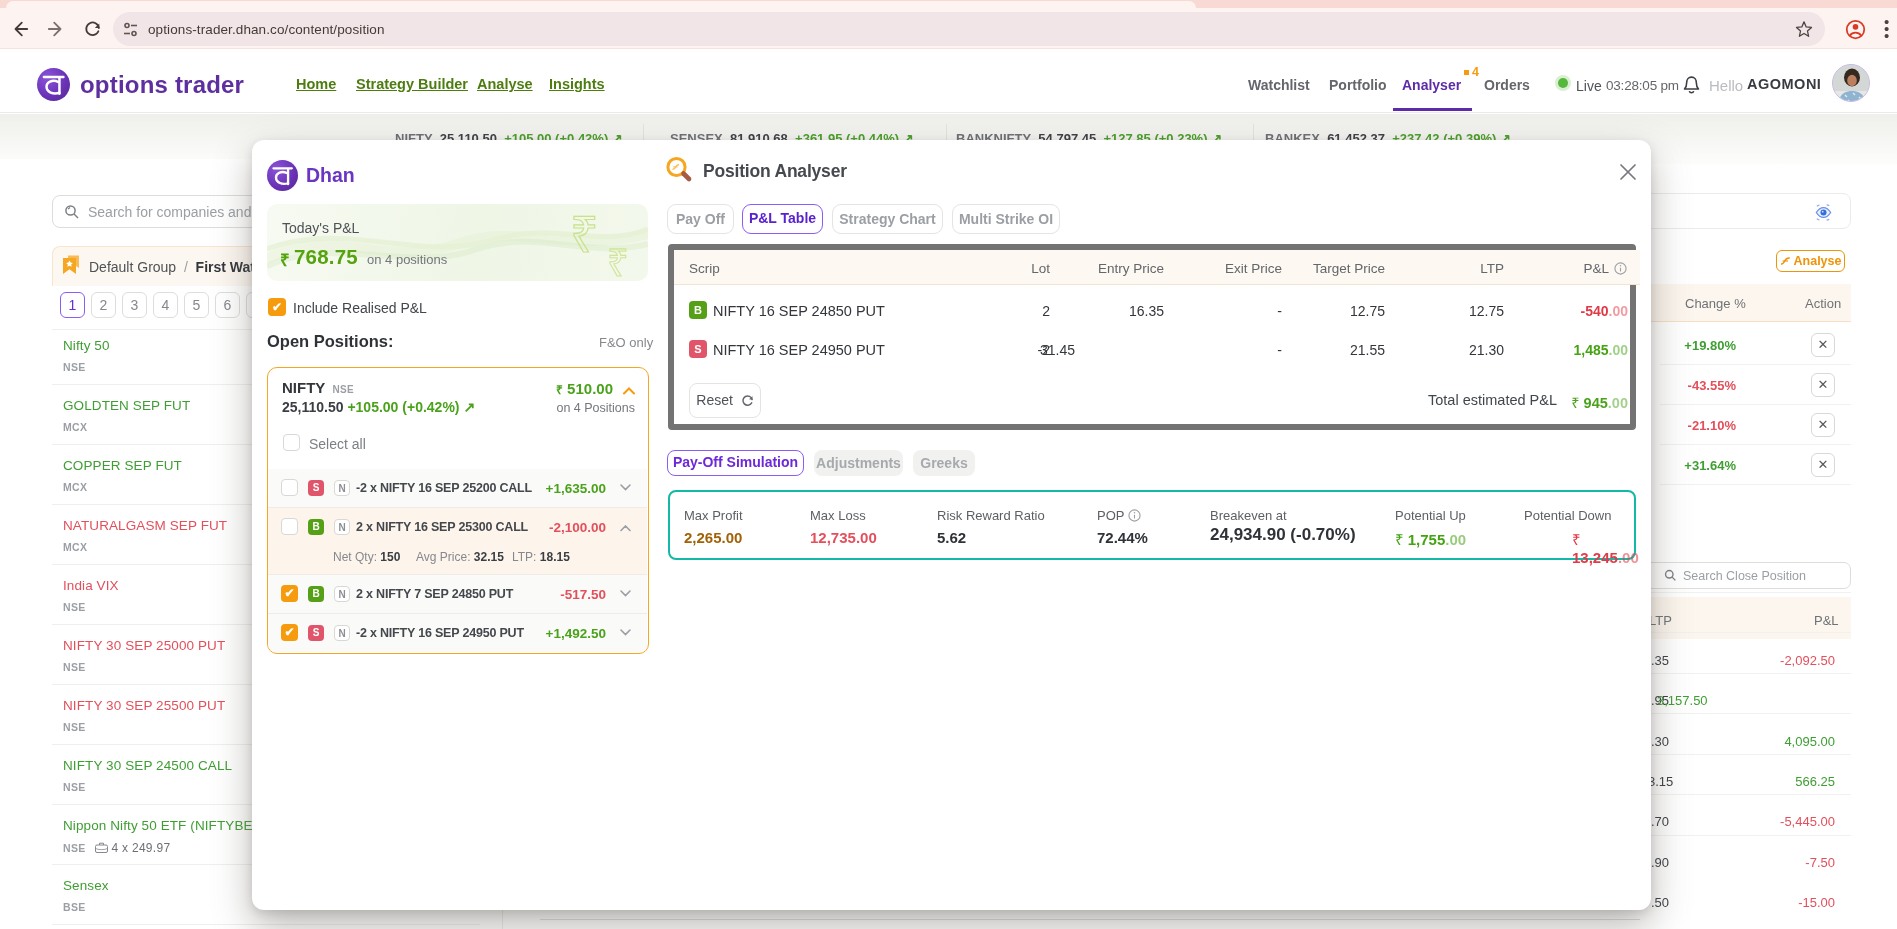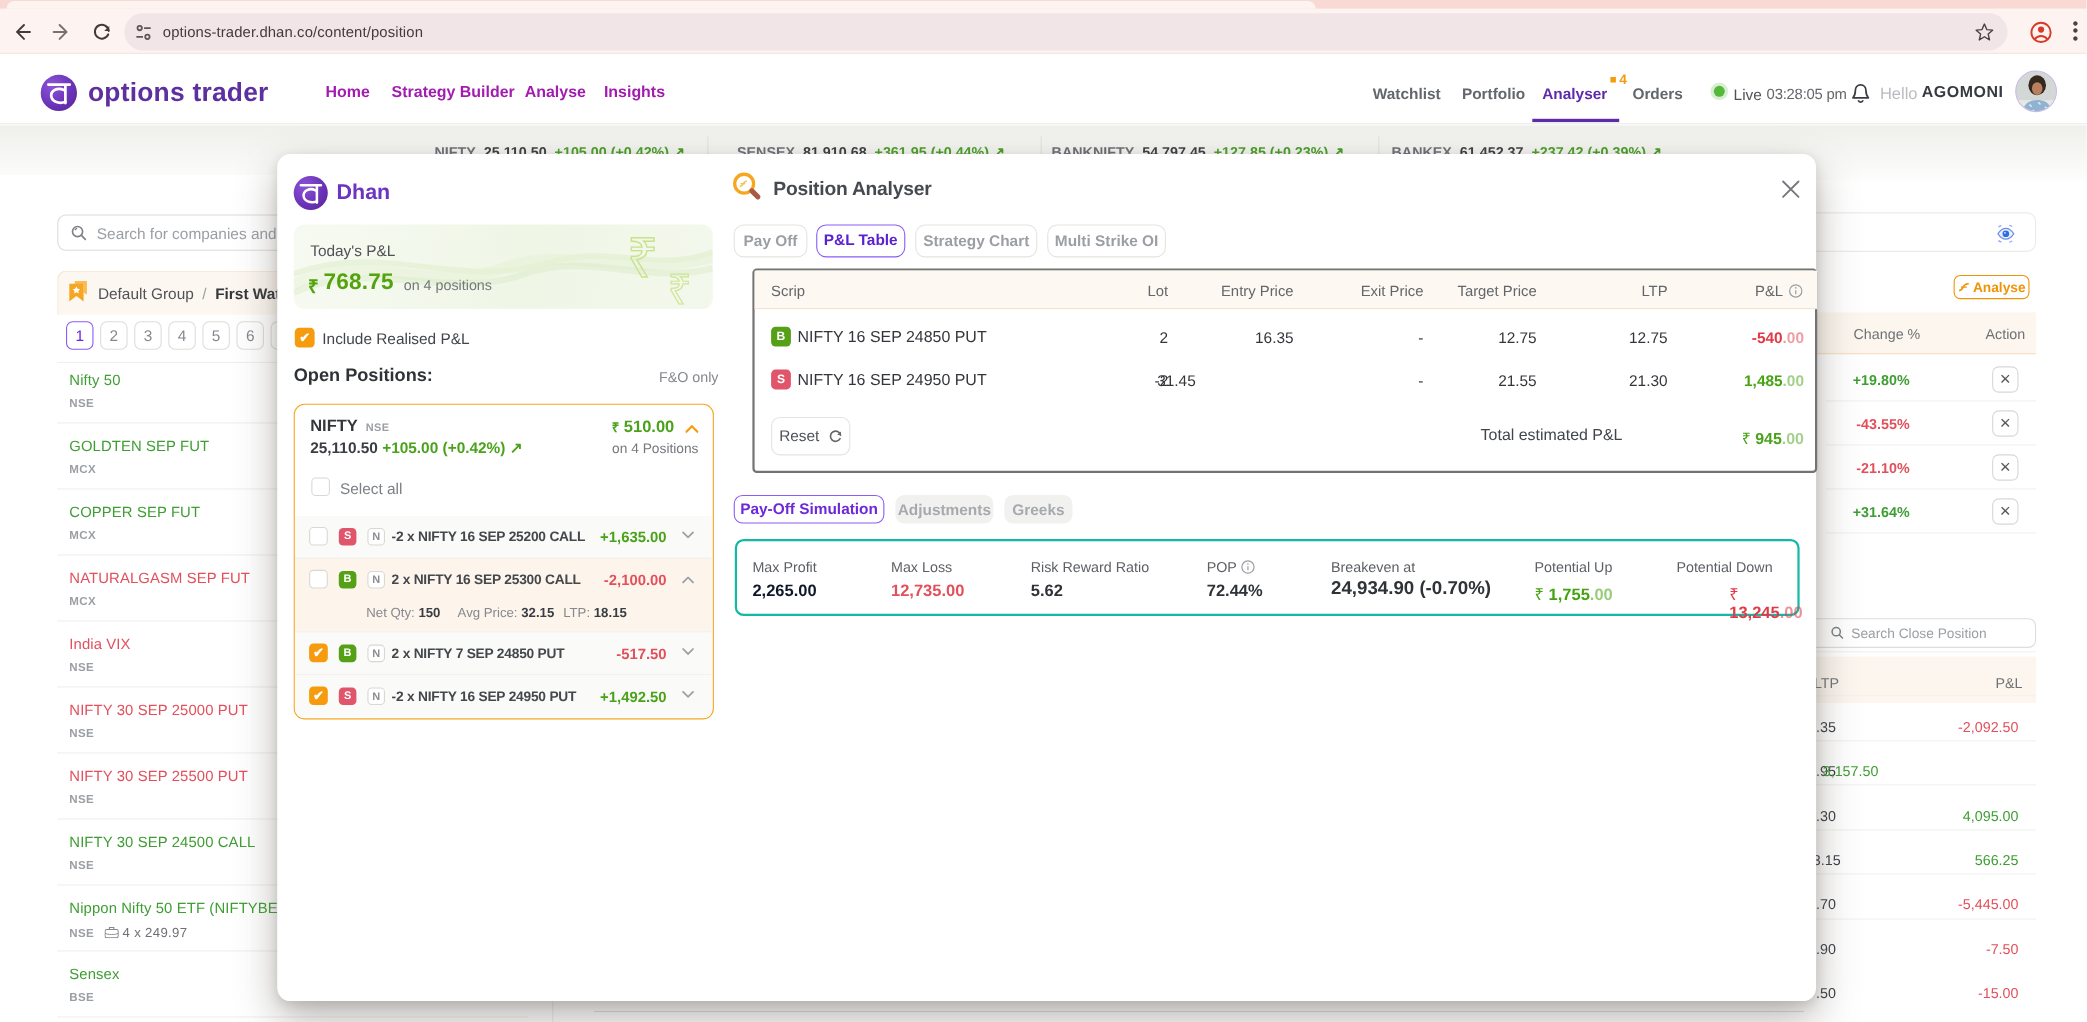--- a/index.html
+++ b/index.html
@@ -11,21 +11,21 @@
 #tabstrip { left:0; top:0; width:1897px; height:8px; background:#f8d9d3; }
 #tabshape { left:6px; top:1px; width:1190px; height:7px; background:#fdf3f1; border-radius:9px 9px 0 0; }
 #toolbar { left:0; top:8px; width:1897px; height:41px; background:#fdf3f1; border-bottom:1px solid #f5e3df; }
 #urlpill { left:113px; top:12px; width:1712px; height:34px; border-radius:17px; background:#f2e5e7; }
 #urltext { left:148px; top:22px; font-size:13.5px; color:#443a37; letter-spacing:0.1px; }
 
 
 #siteheader { left:0; top:49px; width:1897px; height:64px; background:#fff; border-bottom:1px solid #eceae8; }
 #logo-circle { left:37px; top:68px; width:33px; height:33px; border-radius:50%; background:radial-gradient(circle at 32% 30%, #8a53d8 0%, #6a33b8 55%, #56248f 100%); }
 #logo-text { left:80px; top:71px; font-size:24px; font-weight:bold; color:#5e2f9e; letter-spacing:0.2px; }
-.nav1 { top:76px; font-size:14.5px; font-weight:bold; color:#a21caf; }
+.nav1 { top:76px; font-size:14.5px; font-weight:bold; color:#4d7c0f;text-decoration:underline; }
 .nav2 { top:77px; font-size:14px; font-weight:bold; color:#63666b; }
 #pos-underline { left:1393px; top:108px; width:79px; height:3px; background:#5d2ba8; }
 #live-dot { left:1558px; top:78px; width:10px; height:10px; border-radius:50%; background:#55b83a; box-shadow:0 0 0 3px #d9efd2; }
 #belli { left:1681px; top:74px; }
 #avatar { left:1832px; top:64px; width:38px; height:38px; border-radius:50%; background:#cfd4d6; overflow:hidden; border:1px solid #cbb8e8; }
 
 
 #tickerband { left:0; top:114px; width:1897px; height:50px; background:linear-gradient(#efefeb, #fdfdfc); }
 .tk { top:131px; font-size:13px; }
 .tklabel { color:#6d7075; font-weight:bold; }
@@ -79,21 +79,21 @@
 .prval { top:12px; font-size:13.5px; font-weight:bold; }
 .prchev { left:352px; top:12px; color:#9b9fa4; font-size:11px; }
 
 
 #pa-title { left:451px; top:21px; font-size:17.5px; font-weight:bold; color:#46494e; letter-spacing:-0.2px; }
 #modal-x { left:1366px; top:22px; width:20px; height:20px; }
 .mtab { top:64px; height:30px; border-radius:9px; border:1px solid #e4e4e2; color:#9b9fa4; font-size:14px; font-weight:bold; text-align:center; background:#fff; }
 .mtab.act { border:1.5px solid #8b5cf6; color:#5a21cf; }
 .mtab2 { top:310px; height:26px; border-radius:8px; color:#a6a9ae; font-size:14px; font-weight:bold; text-align:center; background:#f1f1ef; }
 .mtab2.act { border:1.5px solid #8b5cf6; color:#6d28d9; background:#fff; }
-#ptable { left:416px; top:104px; width:968px; height:186px; border:2px solid #737373; border-radius:4px; background:#fff;margin-left:16px; }
+#ptable { left:416px; top:104px; width:968px; height:186px; border:6px solid #737373; border-radius:4px; background:#fff; }
 #pthead { left:0; top:0; width:966px; height:35px; background:#fdf8f1; border-bottom:1px solid #f3e4cf; }
 .pth { top:11px; font-size:13.5px; color:#63666b; }
 .ptv { font-size:14px; color:#33363b; }
 #resetbtn { left:15px; top:133px; width:72px; height:35px; border:1px solid #e4e4e2; border-radius:8px; color:#4f5257; font-size:14px; background:#fff; text-align:center; line-height:33px; }
 #statcard { left:416px; top:350px; width:968px; height:70px; border:2px solid #14b8a6; border-radius:8px; background:#fff; }
 .stlab { top:16px; font-size:13px; color:#5c5f64; }
 .stval { top:37px; font-size:15px; font-weight:bold; color:#2f3338; }
 </style>
 </head>
 <body>
@@ -423,31 +423,31 @@
     <div class="abs ptv" style="left:276px; top:92px; width:100px; text-align:right;">-2</div>
     <div class="abs ptv" style="left:366px; top:92px; width:100px; text-align:left;">31.45</div>
     <div class="abs ptv" style="left:508px; top:92px; width:100px; text-align:right;">-</div>
     <div class="abs ptv" style="left:611px; top:92px; width:100px; text-align:right;">21.55</div>
     <div class="abs ptv" style="left:730px; top:92px; width:100px; text-align:right;">21.30</div>
     <div class="abs ptv" style="left:854px; top:92px; width:100px; text-align:right; color:#44a311; font-weight:bold;">1,485<span style="opacity:0.5;">.00</span></div>
     <div class="abs" id="resetbtn">Reset&nbsp; <svg width="13" height="13" viewBox="0 0 14 14" style="vertical-align:-2px;">
             <path d="M12 6 A5 5 0 1 0 11.5 9.5" stroke="#63666b" stroke-width="1.6" fill="none" stroke-linecap="round"></path>
             <path d="M12.5 2.5 L12.2 6.2 L8.6 5.6" fill="#63666b"></path>
           </svg></div>
-    <div class="abs" style="left:660px; top:142px; width:223px; font-size:14.5px; color:#42464b;">Total estimated P&amp;L</div>
+    <div class="abs" style="left:660px; top:142px; width:223px; text-align:right; font-size:14.5px; color:#42464b;">Total estimated P&amp;L</div>
     <div class="abs" style="left:854px; top:142px; width:100px; text-align:right; font-size:14.5px; font-weight:bold; color:#4aa21b;"><span style="font-weight:normal;">₹</span> 945<span style="opacity:0.5;">.00</span></div>
   </div>
 
   <div class="abs mtab2 act" style="left:415px; width:137px; line-height:23px;">Pay-Off Simulation</div>
   <div class="abs mtab2" style="left:562px; width:89px; line-height:26px;">Adjustments</div>
   <div class="abs mtab2" style="left:661px; width:62px; line-height:26px;">Greeks</div>
 
   <div class="abs" id="statcard">
     <div class="abs stlab" style="left:14px;">Max Profit</div>
-    <div class="abs stval" style="left:14px; color:#0f172a;text-align:center;">2,265.00</div>
+    <div class="abs stval" style="left:14px; color:#a16207;text-align:center;">2,265.00</div>
     <div class="abs stlab" style="left:140px;">Max Loss</div>
     <div class="abs stval" style="left:140px; color:#e2505c;">12,735.00</div>
     <div class="abs stlab" style="left:267px;">Risk Reward Ratio</div>
     <div class="abs stval" style="left:267px;">5.62</div>
     <div class="abs stlab" style="left:427px;">POP</div>
     <svg class="abs" style="left:458px; top:17px;" width="13" height="13" viewBox="0 0 14 14">
           <circle cx="7" cy="7" r="6" stroke="#9b9fa4" stroke-width="1.2" fill="none"></circle>
           <line x1="7" y1="6.2" x2="7" y2="10.2" stroke="#9b9fa4" stroke-width="1.2"></line>
           <circle cx="7" cy="4" r="0.8" fill="#9b9fa4"></circle>
         </svg>

